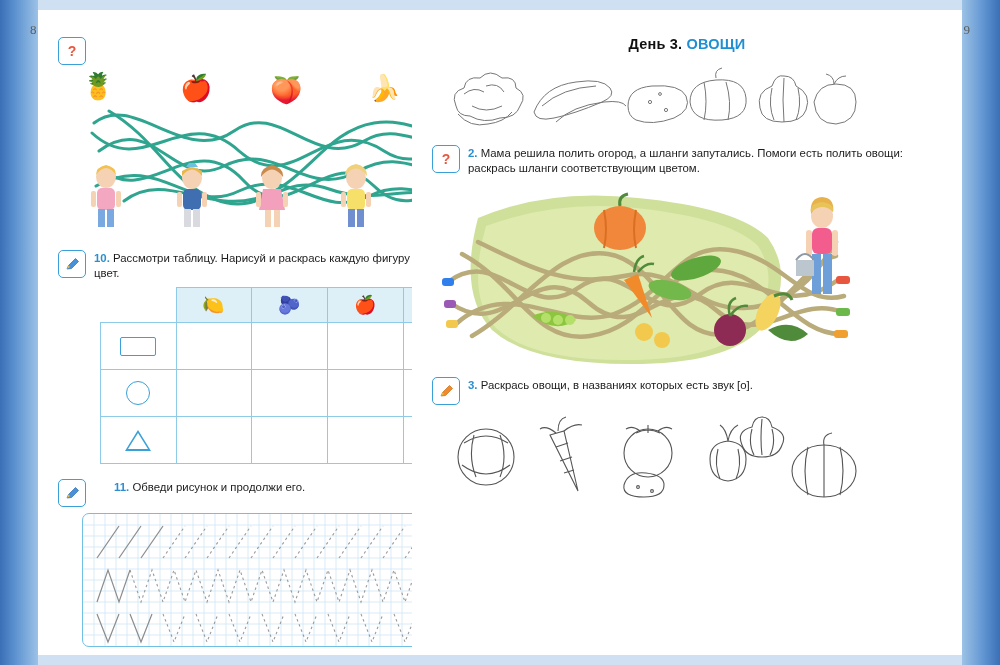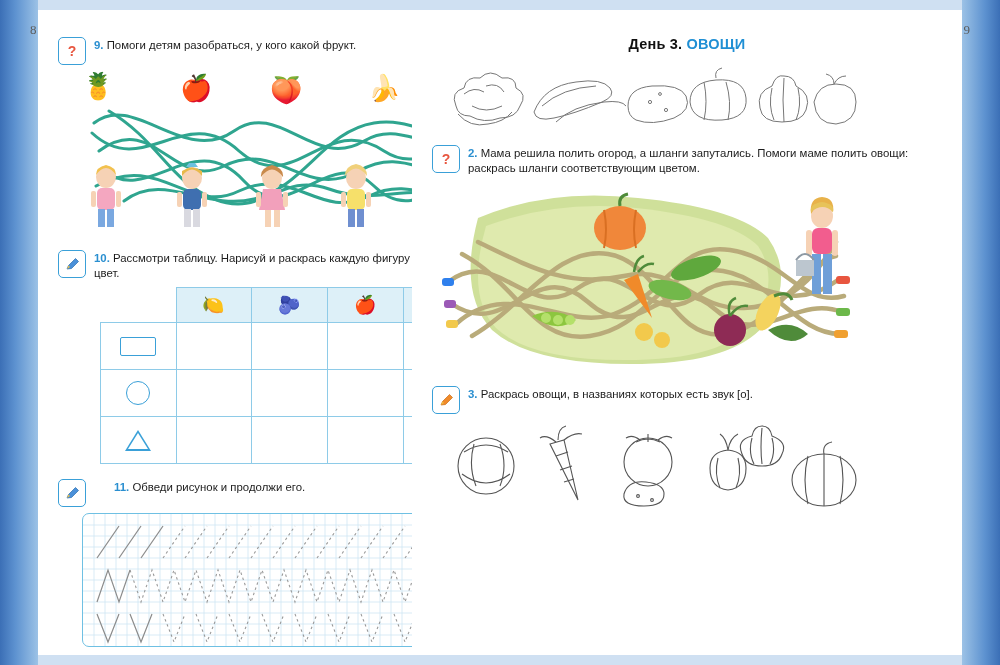--- a/index.html
+++ b/index.html
@@ -249,24 +249,20 @@
   <div class="folio folio-right">9</div>
 
   <div class="page page-left">
     <div class="content">
 
       <div class="task">
         <div class="task-icon">
           <svg width="16" height="18" viewBox="0 0 16 18">
             <text x="8" y="14" font-size="14" font-family="Liberation Sans, sans-serif" font-weight="bold" fill="#e8563f" text-anchor="middle">?</text>
           </svg>
-        </div>
-        <div class="task-text">
-          <span class="task-num">9.</span>
-          <span>Помоги детям разобраться, у кого какой фрукт.</span>
         </div>
       </div>
 
       <div class="maze-fruit">
         <svg width="430" height="158" viewBox="0 0 430 158" style="position:absolute;left:0;top:0;">
           <g fill="none" stroke="#2fa58f" stroke-width="3" stroke-linecap="round">
             <path d="M30 52 C70 20 120 95 170 60 C215 28 250 100 300 70 C340 46 370 92 405 58"></path>
             <path d="M28 62 C80 110 120 30 175 80 C230 128 260 40 320 80 C360 106 385 60 408 70"></path>
             <path d="M35 80 C90 40 110 120 160 95 C215 68 240 130 295 100 C345 72 370 120 402 90"></path>
             <path d="M40 100 C85 135 130 55 180 110 C225 160 265 70 310 115 C350 155 385 100 400 110"></path>
@@ -549,21 +545,21 @@
       </div>
 
       <div class="task" style="margin-top:10px;">
         <div class="task-icon">
           <svg width="16" height="18" viewBox="0 0 16 18">
             <text x="8" y="14" font-size="14" font-family="Liberation Sans, sans-serif" font-weight="bold" fill="#e8563f" text-anchor="middle">?</text>
           </svg>
         </div>
         <div class="task-text">
           <span class="task-num">2.</span>
-          <span>Мама решила полить огород, а шланги запутались. Помоги маме полить овощи: раскрась шланги соответствующим цветом.</span>
+          <span>Мама решила полить огород, а шланги запутались. Помоги есть полить овощи: раскрась шланги соответствующим цветом.</span>
         </div>
       </div>
 
       <div class="hose-maze">
         <svg width="420" height="190" viewBox="0 0 420 190">
 
           <path d="M40 34 q70 -30 160 -20 q100 10 130 40 q24 34 4 76 q-26 48 -130 50 q-110 2 -150 -34 q-34 -36 -14 -112Z" fill="#cfe09a" stroke="none"></path>
           <path d="M48 42 q70 -26 150 -18 q94 10 122 38 q20 30 2 68 q-26 44 -124 46 q-104 2 -140 -32 q-30 -32 -10 -102Z" fill="#dfeaae" stroke="none"></path>
 
           <g fill="none" stroke="#b9ab7a" stroke-width="4.5" stroke-linecap="round">
@@ -621,21 +617,21 @@
             <rect x="374" y="70" width="9" height="40" fill="#6f9fd8"></rect>
             <rect x="385" y="70" width="9" height="40" fill="#6f9fd8"></rect>
             <rect x="368" y="46" width="6" height="26" rx="3" fill="#f6d2b5"></rect>
             <rect x="394" y="46" width="6" height="26" rx="3" fill="#f6d2b5"></rect>
             <path d="M358 76 h18 v16 h-18Z" fill="#bcc6cf"></path>
             <path d="M358 76 q9 -12 18 0" stroke="#8e99a3" stroke-width="2" fill="none"></path>
           </g>
         </svg>
       </div>
 
-      <div class="task" style="margin-top:11px;">
+      <div class="task" style="margin-top:2px;">
         <div class="task-icon">
           <svg width="17" height="17" viewBox="0 0 17 17">
             <path d="M3 13 L4.5 9.5 L11.5 2.5 L14.5 5.5 L7.5 12.5Z" fill="#f08a2a" stroke="#c96d15" stroke-width=".7"></path>
             <path d="M3 13 L4.5 9.5 L6 11Z" fill="#f0c040"></path>
           </svg>
         </div>
         <div class="task-text">
           <span class="task-num">3.</span>
           <span>Раскрась овощи, в названиях которых есть звук [о].</span>
         </div>

